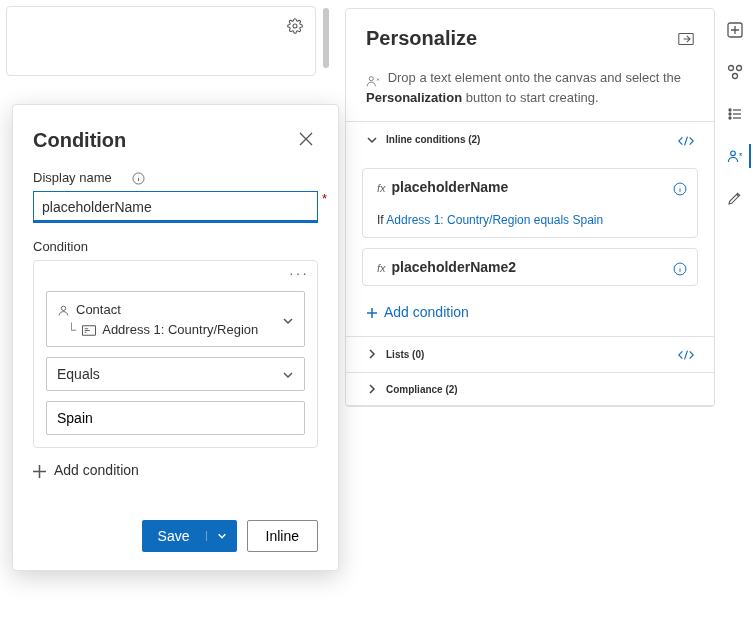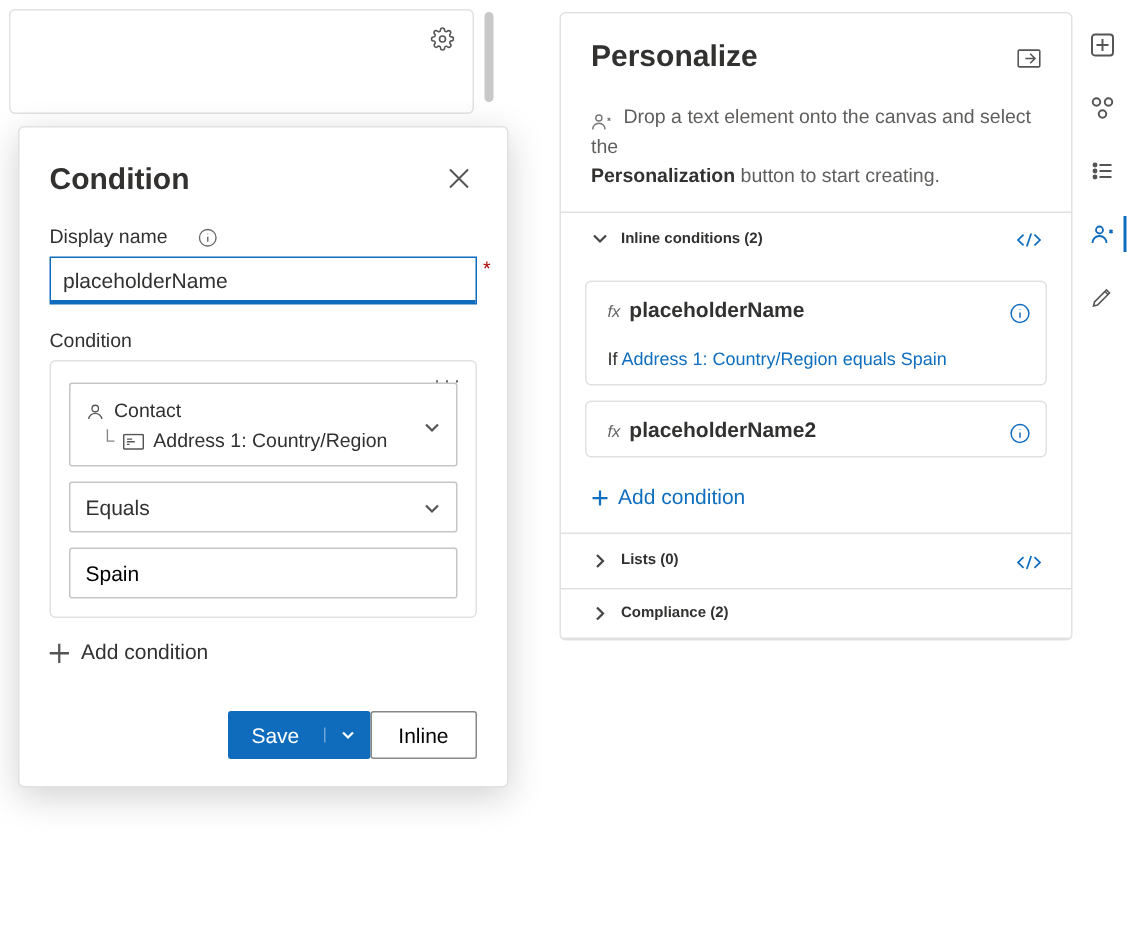--- a/index.html
+++ b/index.html
@@ -16,21 +16,21 @@
   body{font-size:13px;width:753px;height:628px;position:relative;overflow:hidden;}
 
   
   .design-strip{height:70px;border:1px solid var(--border);border-radius:4px;margin:6px 10px 6px 6px;position:relative;width:310px;}
   .design-strip .gear{position:absolute;top:10px;right:12px;color:#555;}
 
   
   .scroll-hint{position:absolute;left:323px;top:8px;width:6px;height:60px;background:#c8c8c8;border-radius:3px;}
 
   
-  .right-panel{position:absolute;top:8px;right:38px;width:342px;border:1px solid var(--border);border-radius:4px;background:var(--panel-bg);padding:0;}
+  .right-panel{position:absolute;top:8px;right:38px;width:370px;border:1px solid var(--border);border-radius:4px;background:var(--panel-bg);padding:0;}
   .rp-header{display:flex;justify-content:space-between;align-items:center;padding:18px 20px 14px 20px;}
   .rp-title{font-size:20px;font-weight:600;}
   .rp-help{font-size:13px;color:var(--text-light);padding:4px 20px 14px 20px;line-height:1.5;}
   .rp-pers-link{font-weight:600;color:var(--text);} 
   .accordion-row{display:flex;justify-content:space-between;align-items:center;padding:10px 20px;border-top:1px solid var(--border);cursor:pointer;}
   .accordion-row.last{border-bottom:1px solid var(--border);}
   .acc-left{display:flex;align-items:center;gap:8px;font-size:10px;font-weight:600;}
   .chev{display:inline-block;transition:.1s;}
   .chev svg{display:block;}
   .acc-action{color:var(--accent);}
@@ -41,42 +41,42 @@
   .cond-card .cdesc span.link{color:var(--link);}
   .cond-card .info{position:absolute;right:10px;top:12px;color:var(--accent);}
   .add-link{display:flex;align-items:center;gap:6px;color:var(--link);padding:8px 20px 16px 20px;font-size:14px;cursor:pointer;}
 
   
   .icon-rail{position:absolute;top:6px;right:0;width:36px;display:flex;flex-direction:column;align-items:center;gap:18px;padding-top:12px;}
   .icon-rail .ritem{color:#444;width:24px;height:24px;display:flex;align-items:center;justify-content:center;cursor:pointer;}
   .icon-rail .ritem.active{color:var(--accent);border-right:2px solid var(--accent);padding-right:6px;margin-right:-8px;}
 
   
-  .modal{position:absolute;left:12px;top:84px;width:327px;background:#fff;border:1px solid var(--border);box-shadow:0 6px 24px rgba(0,0,0,.18);border-radius:4px;padding:24px 20px 18px 20px;}
+  .modal{position:absolute;left:12px;top:104px;width:327px;background:#fff;border:1px solid var(--border);box-shadow:0 6px 24px rgba(0,0,0,.18);border-radius:4px;padding:24px 20px 18px 20px;}
   .m-title-row{display:flex;justify-content:space-between;align-items:center;margin-bottom:18px;}
   .m-title{font-size:20px;font-weight:600;}
   .close-x{width:20px;height:20px;cursor:pointer;color:#555;}
   .field-label{display:flex;align-items:center;gap:20px;font-size:13px;margin-bottom:6px;}
   .req-field-wrap{position:relative;}
   .req-star{position:absolute;right:-9px;top:0;color:#a80000;font-size:13px;}
   .text-input{width:100%;height:32px;border:1px solid var(--accent);padding:0 8px;font-size:14px;color:var(--text);outline:none;}
   .input-hl{box-shadow:inset 0 -2px 0 var(--accent);}
   .section-label{margin:16px 0 6px 0;font-size:13px;}
   .cond-block{border:1px solid var(--border);border-radius:4px;padding:14px 12px 12px 12px;position:relative;}
   .cond-menu{position:absolute;top:4px;right:8px;color:#666;letter-spacing:2px;cursor:pointer;font-size:14px;}
   .sel{display:flex;align-items:center;justify-content:space-between;border:1px solid #c8c6c4;border-radius:2px;height:34px;padding:0 10px;margin-bottom:10px;font-size:14px;cursor:pointer;}
-  .sel.tall{height:56px;align-items:flex-start;padding-top:8px;}
+  .sel.tall{height:56px;align-items:flex-start;padding-top:8px;margin-top:16px;}
   .sel .caret{color:#555;}
   .entity-block{font-size:13px;line-height:1.5;}
   .entity-line{display:flex;align-items:center;gap:6px;}
   .indent{margin-left:10px;display:flex;align-items:center;gap:6px;}
   .val-input{width:100%;height:34px;border:1px solid #c8c6c4;border-radius:2px;padding:0 10px;font-size:14px;}
   .add-cond-modal{display:flex;align-items:center;gap:8px;color:var(--text);font-size:14px;cursor:pointer;margin-top:14px;}
   .plus-svg{color:#555;}
-  .m-footer{display:flex;justify-content:flex-end;margin-top:32px;}
+  .m-footer{display:flex;justify-content:flex-end;gap:10px;margin-top:42px;}
   .btn{height:32px;border-radius:2px;font-size:14px;cursor:pointer;display:flex;align-items:center;}
   .btn-primary{background:var(--accent);color:#fff;border:none;}
   .btn-primary .main{padding:0 16px;}
   .btn-primary .split{border-left:1px solid rgba(255,255,255,.4);padding:0 10px;display:flex;align-items:center;}
   .btn-secondary{background:#fff;border:1px solid #8a8886;padding:0 18px;}
 
   
   svg{display:inline-block;vertical-align:middle;}
 </style>
 </head>

